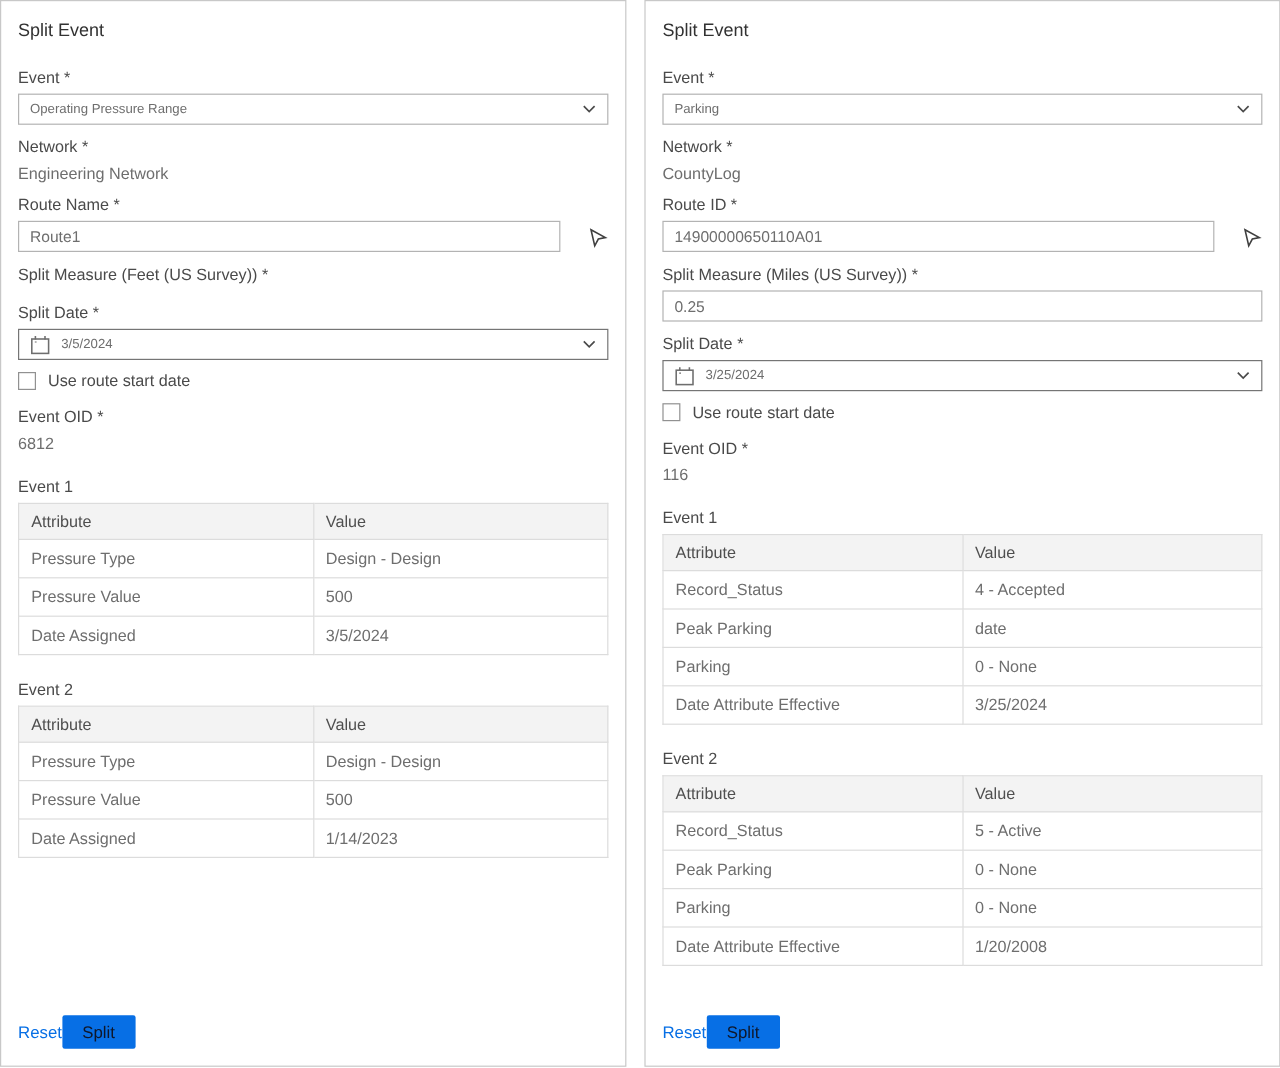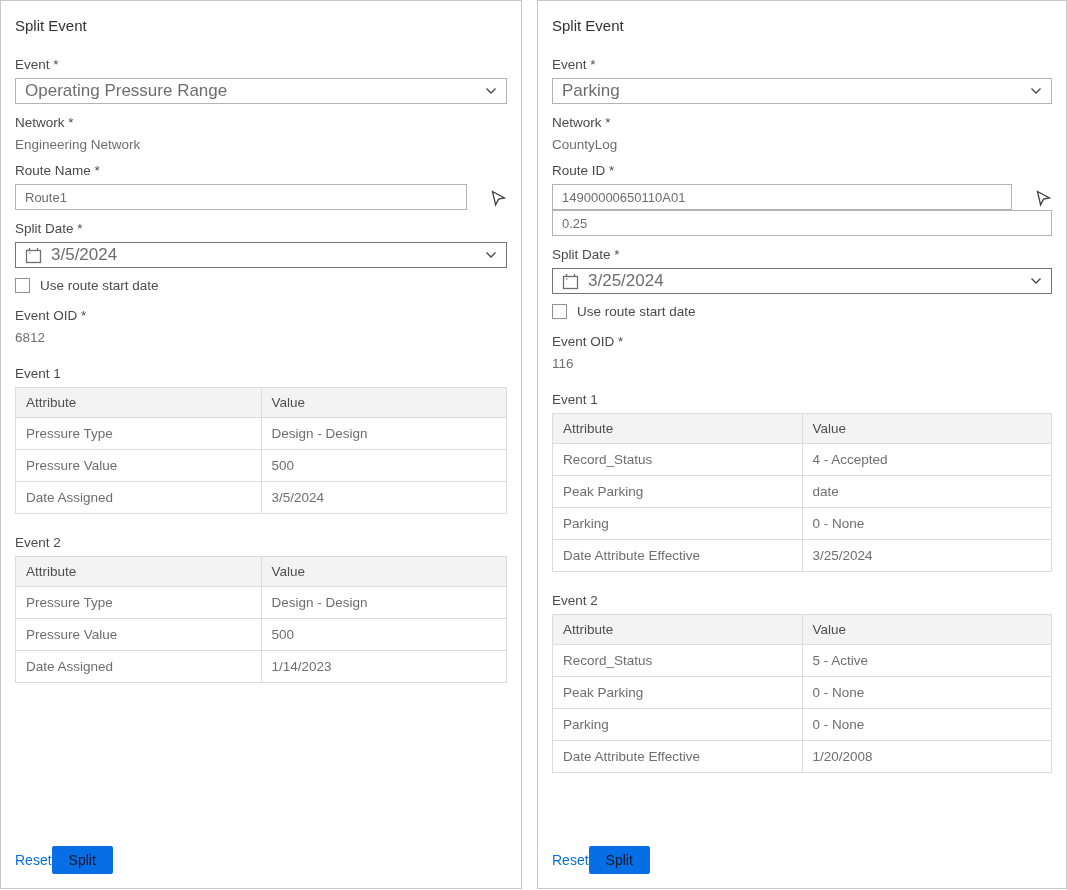--- a/index.html
+++ b/index.html
@@ -41,21 +41,21 @@
   .static-value{
     font-size:13.5px;color:var(--muted-color);
     margin:1px 0 0 0;
   }
   .select-box{
     height:26px;border:1px solid var(--input-border);
     display:flex;align-items:center;
     padding:0 9px;cursor:pointer;background:#fff;
   }
   .select-box .sel-text{
-    font-size:17px;color:var(--muted-color);flex:1;
+    font-size:11px;color:var(--muted-color);flex:1;
     white-space:nowrap;overflow:hidden;
   }
   .chev{flex:0 0 auto;margin-left:8px;}
   .text-input{
     height:26px;width:100%;
     border:1px solid var(--input-border);
     padding:0 9px;font-size:13px;color:var(--muted-color);
     font-family:"Liberation Sans", sans-serif;
     border-radius:0;outline:none;background:#fff;
   }
@@ -131,20 +131,21 @@
     <span class="field-label">Route Name *</span>
     <div class="route-row">
       <input class="text-input" value="Route1" style="">
       <span class="pick-icon">
         <svg width="17" height="19" viewBox="0 0 17 19">
             <path d="M2.5 3.5 L14.5 10 L8.6 11.2 L5.6 16.8 Z" fill="none" stroke="#3f3f3f" stroke-width="1.3" stroke-linejoin="miter"></path>
           </svg>
       </span>
     </div>
 
+    <span class="field-label">Split Measure (Feet (US Survey)) *</span>
 
     <span class="field-label">Split Date *</span>
     <div class="select-box date-box">
       <span class="cal-icon">
         <svg width="17" height="17" viewBox="0 0 17 17">
             <rect x="1.5" y="3.5" width="14" height="12" fill="none" stroke="#6e6e6e" stroke-width="1.3"></rect>
             <line x1="4.5" y1="1" x2="4.5" y2="4" stroke="#6e6e6e" stroke-width="1.3"></line>
             <line x1="12.5" y1="1" x2="12.5" y2="4" stroke="#6e6e6e" stroke-width="1.3"></line>
             <line x1="4" y1="6" x2="7" y2="6" stroke="#6e6e6e" stroke-width="1" stroke-dasharray="1.5,1.5"></line>
           </svg>
@@ -238,20 +239,21 @@
     <span class="field-label">Route ID *</span>
     <div class="route-row">
       <input class="text-input" value="14900000650110A01" style="">
       <span class="pick-icon">
         <svg width="17" height="19" viewBox="0 0 17 19">
             <path d="M2.5 3.5 L14.5 10 L8.6 11.2 L5.6 16.8 Z" fill="none" stroke="#3f3f3f" stroke-width="1.3" stroke-linejoin="miter"></path>
           </svg>
       </span>
     </div>
 
+    <span class="field-label">Split Measure (Miles (US Survey)) *</span>
     <input class="text-input" value="0.25" style="">
 
     <span class="field-label">Split Date *</span>
     <div class="select-box date-box">
       <span class="cal-icon">
         <svg width="17" height="17" viewBox="0 0 17 17">
             <rect x="1.5" y="3.5" width="14" height="12" fill="none" stroke="#6e6e6e" stroke-width="1.3"></rect>
             <line x1="4.5" y1="1" x2="4.5" y2="4" stroke="#6e6e6e" stroke-width="1.3"></line>
             <line x1="12.5" y1="1" x2="12.5" y2="4" stroke="#6e6e6e" stroke-width="1.3"></line>
             <line x1="4" y1="6" x2="7" y2="6" stroke="#6e6e6e" stroke-width="1" stroke-dasharray="1.5,1.5"></line>

